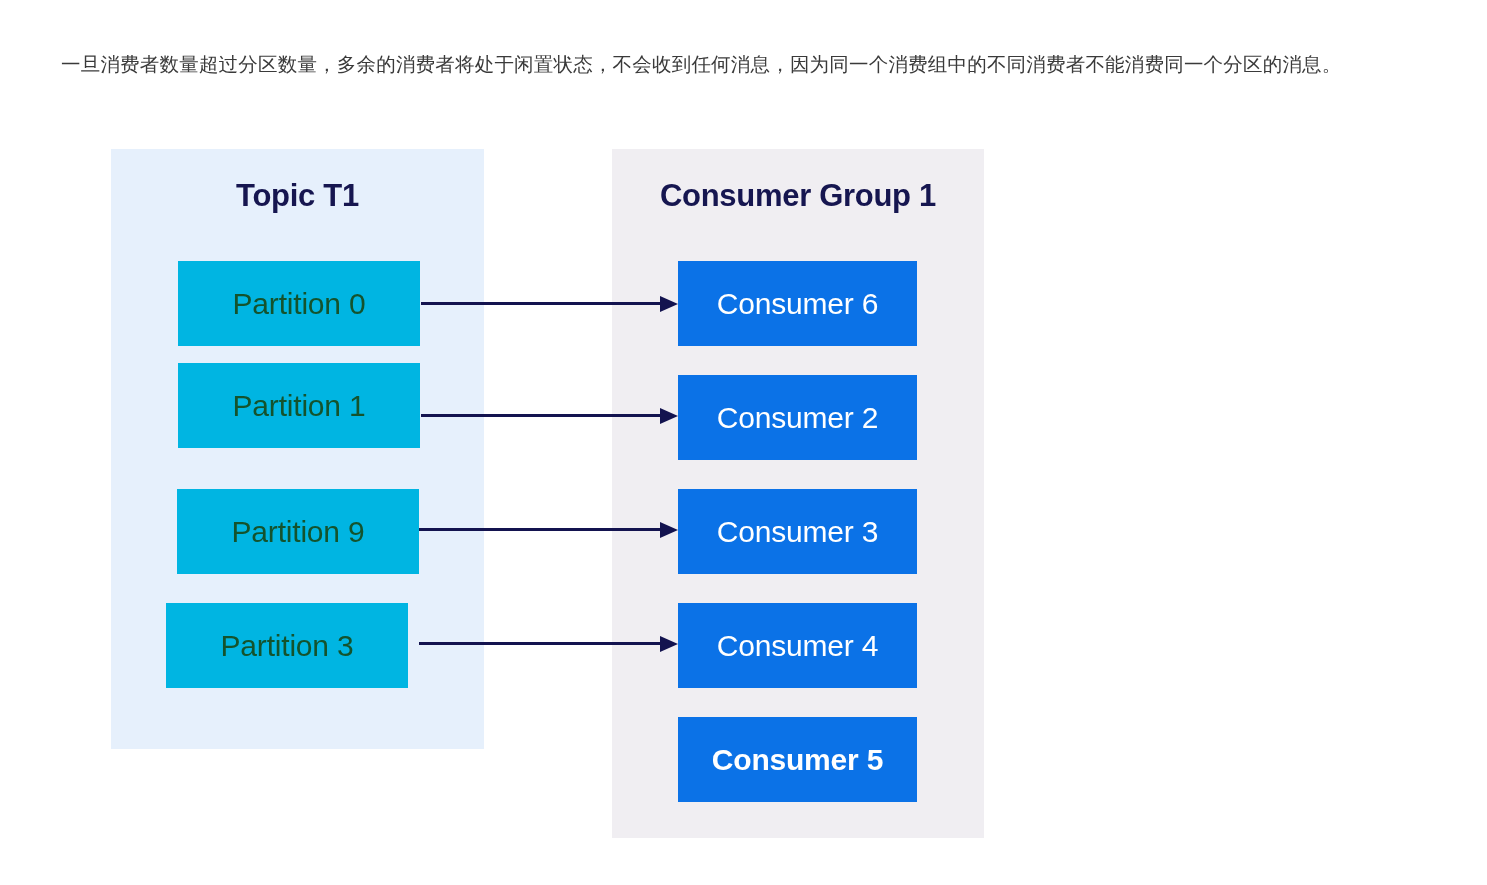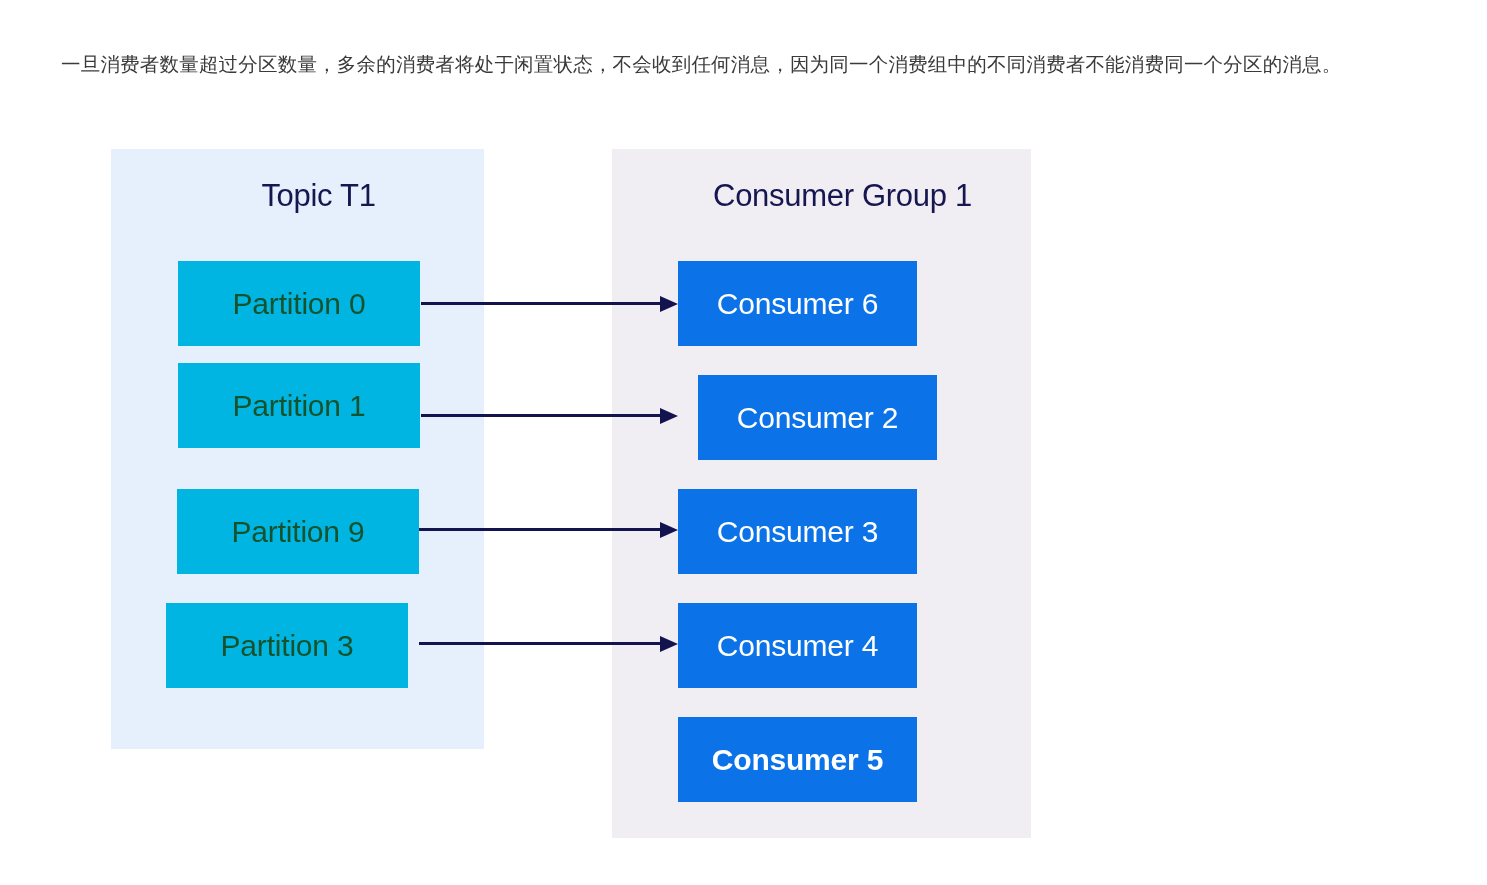--- a/index.html
+++ b/index.html
@@ -46,34 +46,32 @@
     width: 373px;
     height: 600px;
     background: #e6f0fc;
   }
   #group-panel {
     left: 612px;
     top: 149px;
     width: 372px;
     height: 689px;
     background: #f0eef2;
-    padding-left: 47px;
   }
 
   .panel-title {
     position: absolute;
     left: 0;
     width: 100%;
     text-align: center;
-    font-weight: normal;
+    font-weight: bold;
     font-size: 31px;
     color: #161650;
     letter-spacing: -0.3px;
     white-space: nowrap;
-    margin-left: 21px;
   }
   #topic-panel .panel-title { top: 29px; }
   #group-panel .panel-title { top: 29px; }
 
   
   .node {
     position: absolute;
     display: flex;
     align-items: center;
     justify-content: center;
@@ -130,21 +128,21 @@
     <div class="node partition-box" style="left:67px; top:112px;">Partition 0</div>
     <div class="node partition-box" style="left:67px; top:214px;">Partition 1</div>
     <div class="node partition-box" style="left:66px; top:340px;">Partition 9</div>
     <div class="node partition-box" style="left:55px; top:454px;">Partition 3</div>
   </div>
 
   <div class="panel" id="group-panel">
     <div class="panel-title">Consumer Group 1</div>
 
     <div class="node consumer-box" style="left:66px; top:112px;">Consumer 6</div>
-    <div class="node consumer-box" style="left:66px; top:226px;margin-left:20px;">Consumer 2</div>
+    <div class="node consumer-box" style="left:66px; top:226px;">Consumer 2</div>
     <div class="node consumer-box" style="left:66px; top:340px;">Consumer 3</div>
     <div class="node consumer-box" style="left:66px; top:454px;">Consumer 4</div>
     <div class="node consumer-box" style="left:66px; top:568px;font-weight:bold;">Consumer 5</div>
   </div>
 
   <div class="arrow" style="left:421px; top:294px; width:257px;">
     <div class="arrow-line" style="width:240px;"></div>
     <div class="arrow-head" style="left:239px;"></div>
   </div>
 

